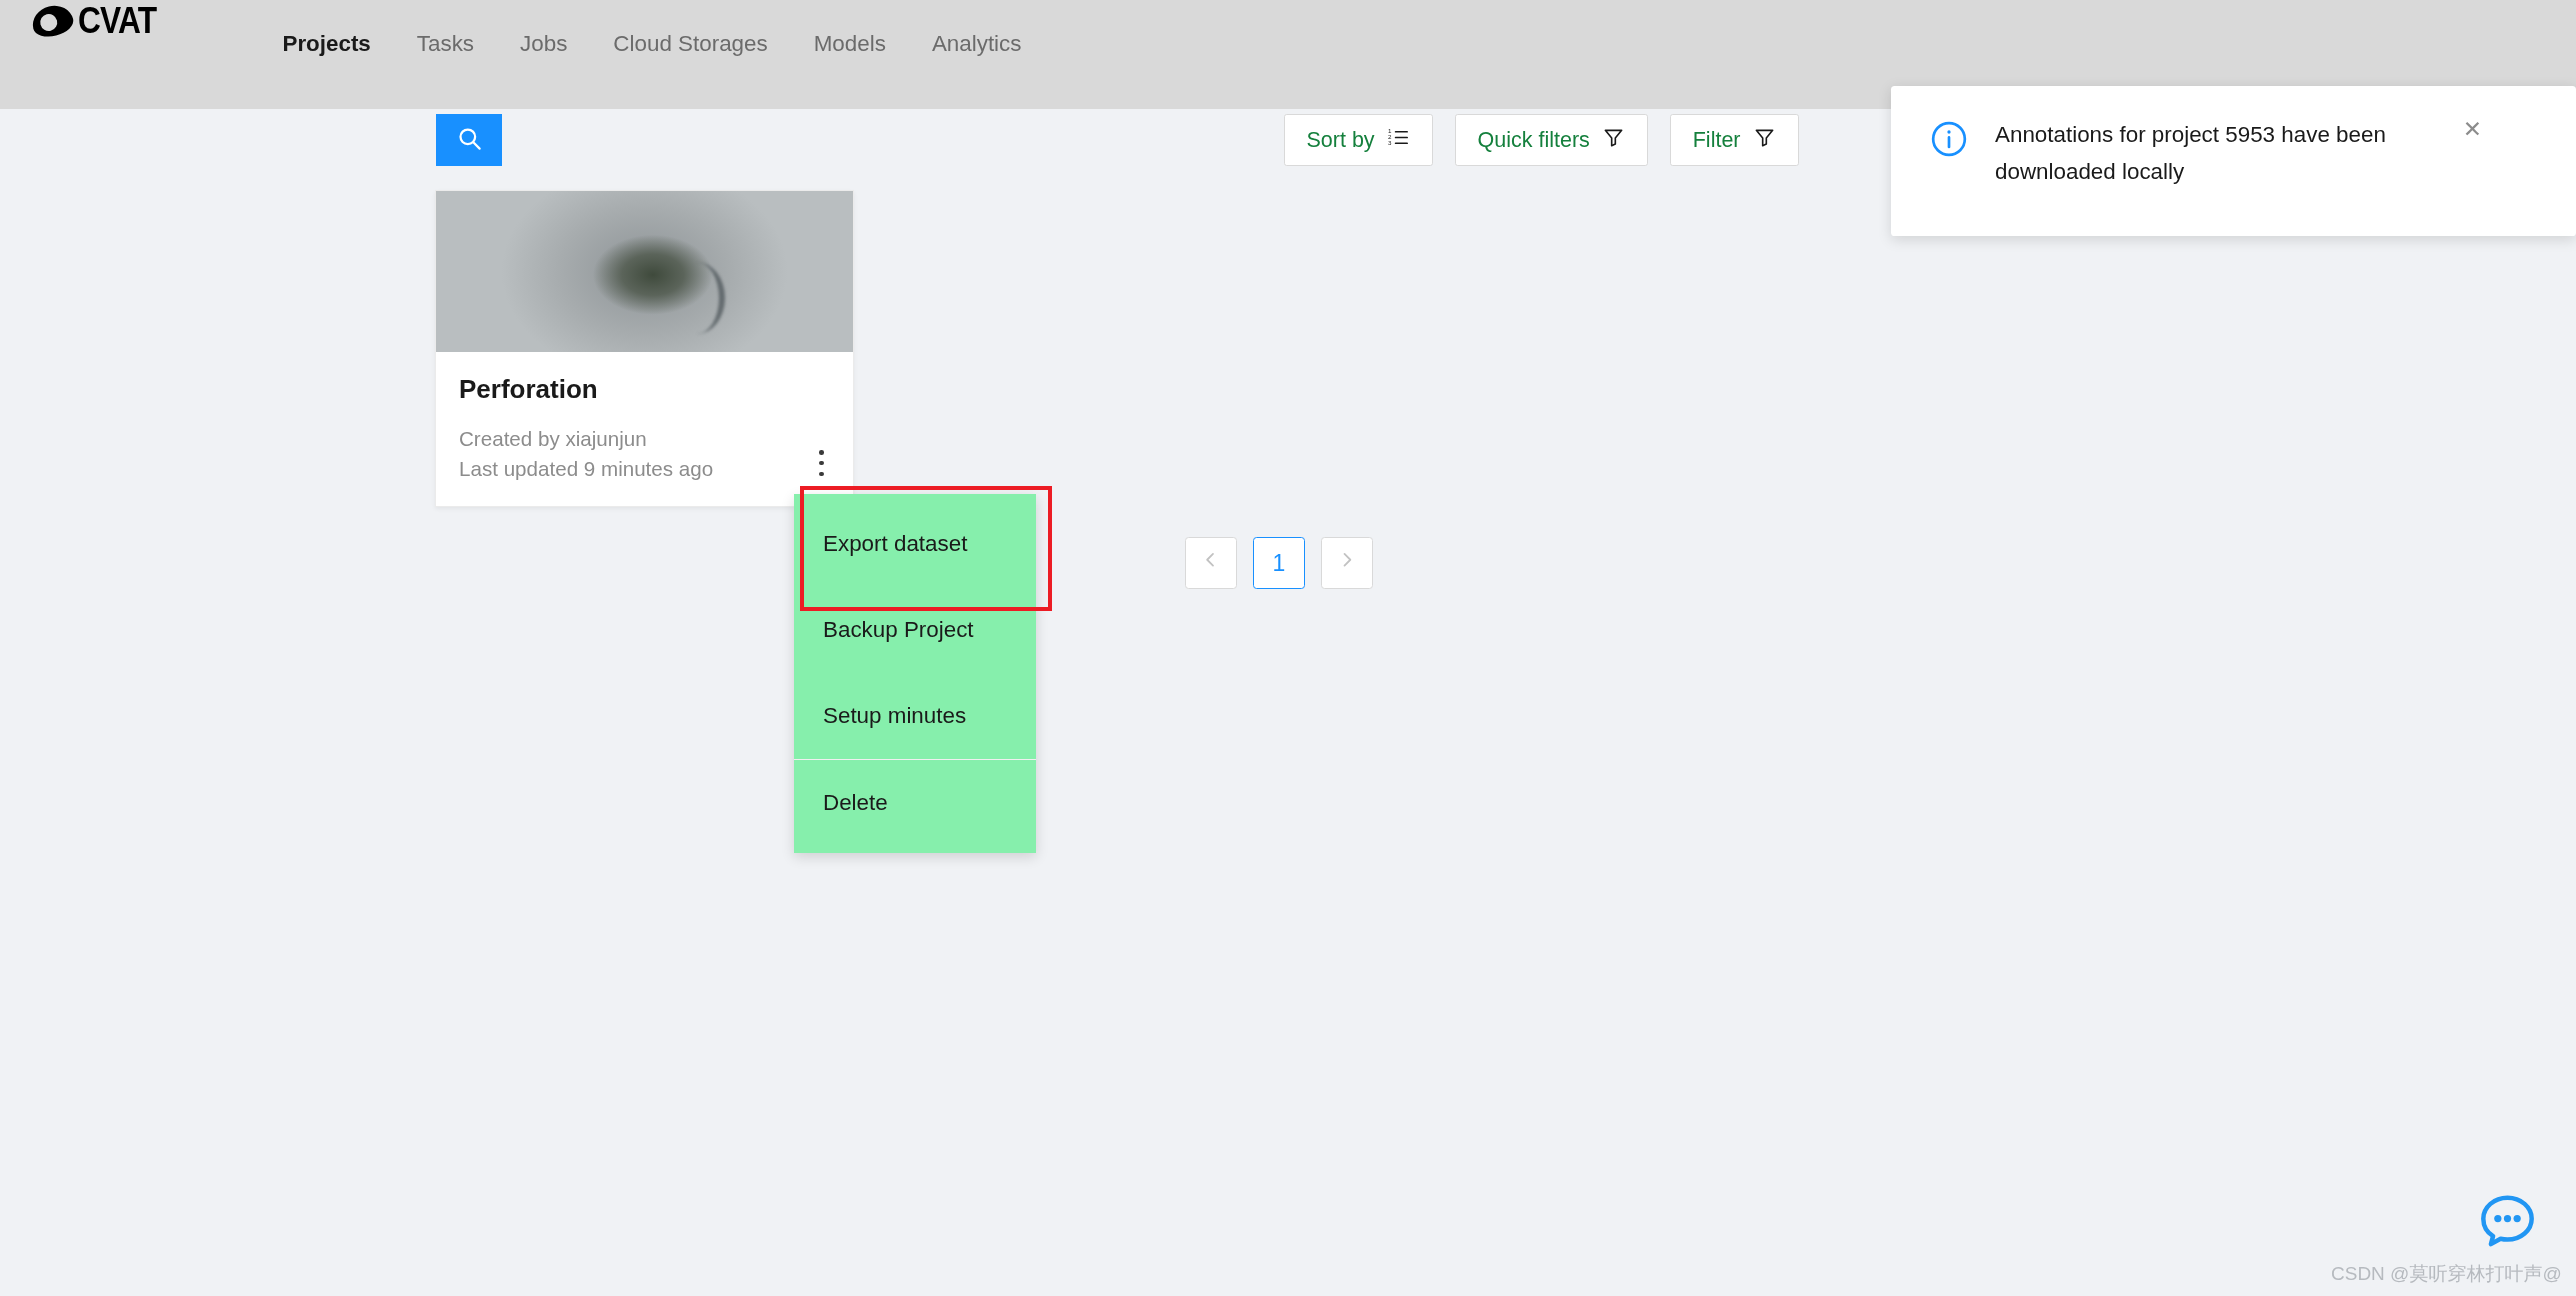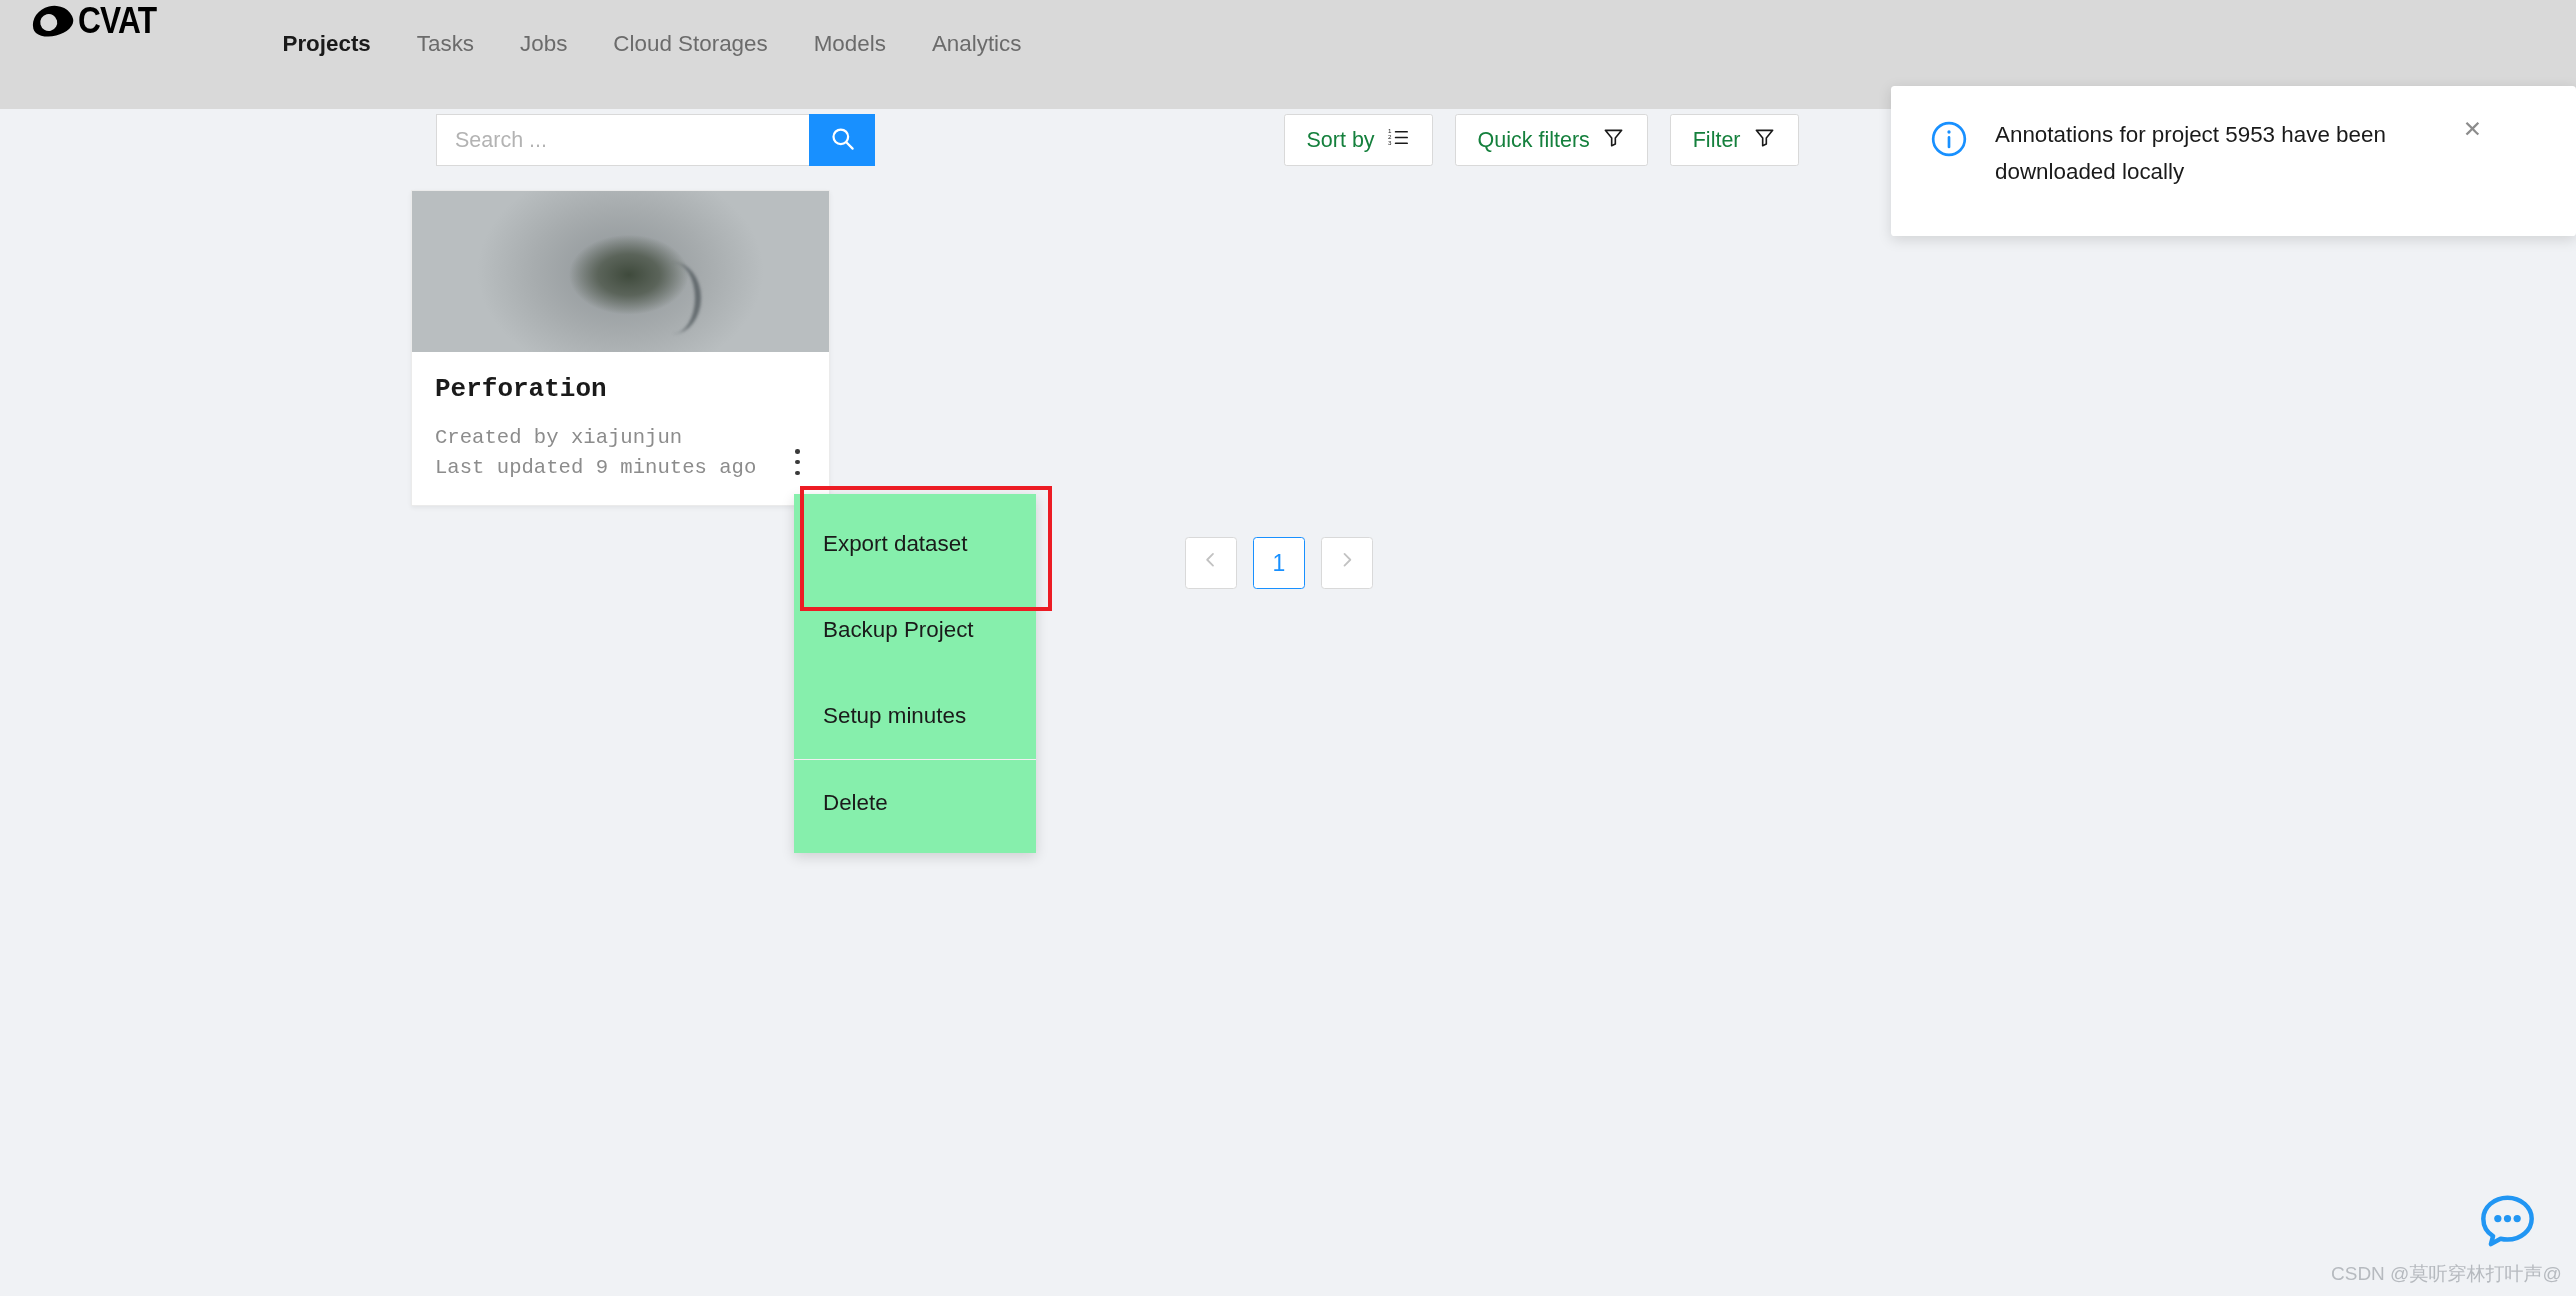--- a/index.html
+++ b/index.html
@@ -156,26 +156,25 @@
     font-size: 21.5px;
     color: #15803d;
     cursor: pointer;
     white-space: nowrap;
     font-family: "Liberation Sans", sans-serif;
   }
 
   
   .project-card {
     position: absolute;
-    left: 411px; top: 190px;
+    left: 435px; top: 190px;
     width: 419px;
     background: #fff;
     border: 0.9px solid #ebebeb;
     box-shadow: 0 1.8px 4.5px rgba(0,0,0,0.06);
-    font-family: Liberation Mono, monospace;
   }
   .card-thumb {
     width: 100%;
     height: 161px;
     background:
       radial-gradient(ellipse 81px 54px at 52% 52%, #3f4a3c 0%, #5b645a 38%, rgba(140,145,145,0) 74%),
       radial-gradient(ellipse 143px 107px at 50% 50%, #8d9396 0%, #a7acae 60%, #b9bec0 100%),
       linear-gradient(160deg, #b5babd 0%, #a9aeb1 40%, #9fa5a8 100%);
     position: relative;
     overflow: hidden;
@@ -349,21 +348,20 @@
     <div class="nav-item">Tasks</div>
     <div class="nav-item">Jobs</div>
     <div class="nav-item">Cloud Storages</div>
     <div class="nav-item">Models</div>
     <div class="nav-item">Analytics</div>
   </div>
 
 </div>
 
 <div class="search-wrap">
-  <input class="search-input" type="text" placeholder="Search ..." style="">
   <button class="search-btn">
     <span>
       <svg width="27" height="27" viewBox="0 0 24 24" fill="none" stroke="#ffffff" stroke-width="2">
         <circle cx="10.5" cy="10.5" r="6.5"></circle>
         <path d="M15.4 15.4L21 21" stroke-linecap="round"></path>
       </svg>
     </span>
   </button>
 </div>
 

